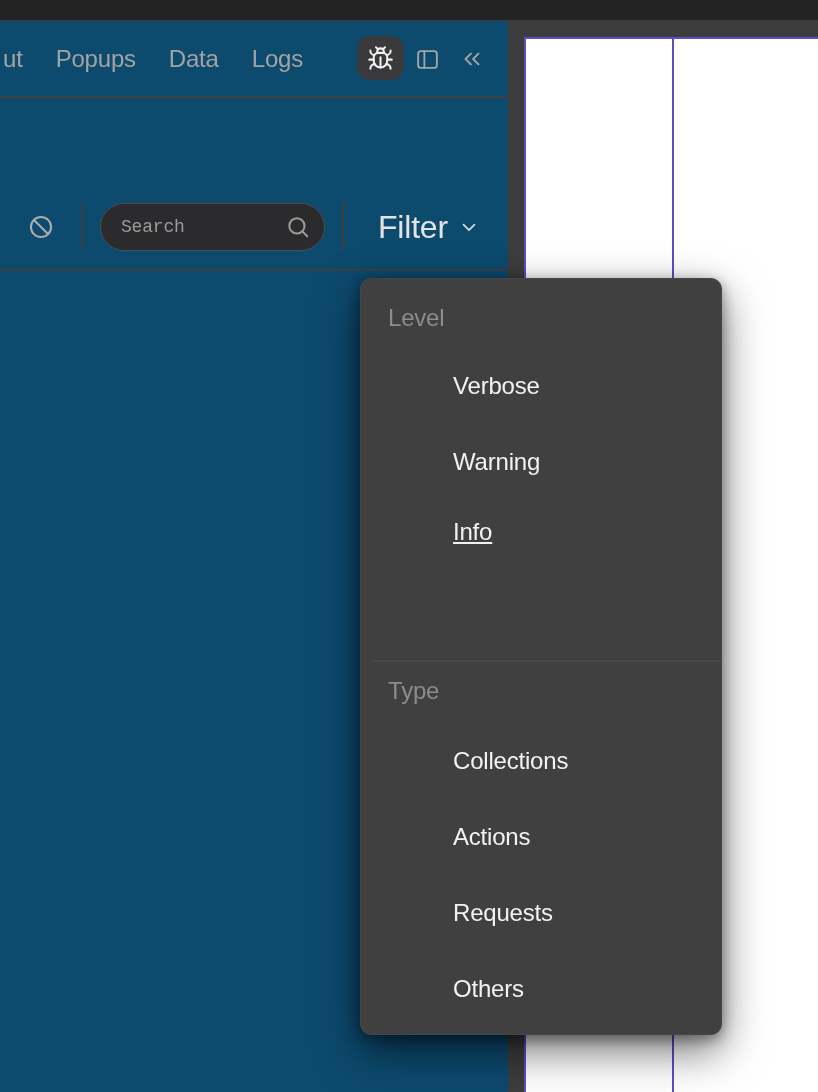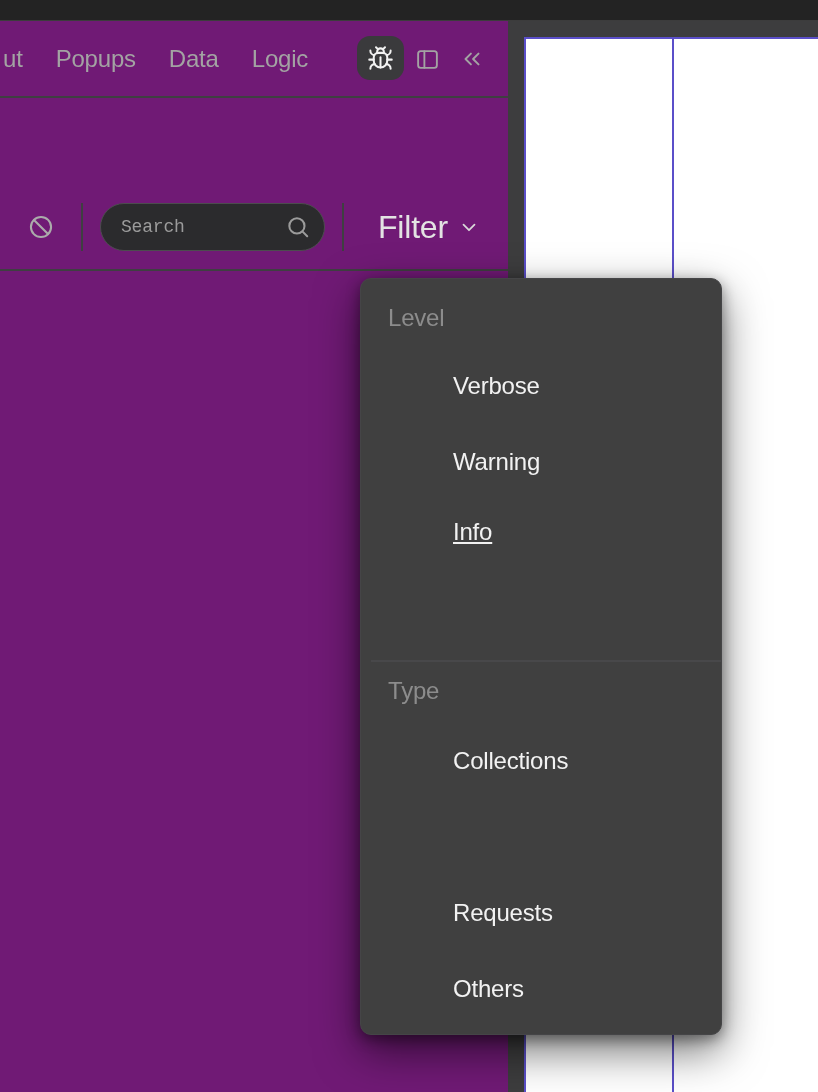--- a/index.html
+++ b/index.html
@@ -9,21 +9,21 @@
 
   
   .top-strip { position:absolute; left:0; top:0; width:818px; height:21px; background:#232323; border-bottom:1px solid #3c3c3c; z-index:3; }
 
   
   .canvas-bg { position:absolute; left:508px; top:21px; width:310px; height:1071px; background:#3d3d3e; z-index:1; }
   .page-canvas { position:absolute; left:524px; top:37px; width:296px; height:1055px; background:#ffffff; border-left:2px solid #5b4fc9; border-top:2px solid #5b4fc9; z-index:2; }
   .guide-line { position:absolute; left:672px; top:37px; width:2px; height:1055px; background:#5b4fc9; z-index:3; }
 
   
-  .panel { position:absolute; left:0; top:21px; width:508px; height:1071px; background:#701a75; z-index:4; }
+  .panel { position:absolute; left:0; top:21px; width:508px; height:1071px; background:#0c4a6e; z-index:4; }
 
   .navbar { position:absolute; left:0; top:0; width:100%; height:77px; border-bottom:2px solid #3f3f41; }
   .nav-items { position:absolute; left:3px; top:0; height:75px; display:flex; align-items:center; gap:33px; }
   .nav-item { color:#a3a3a3; font-size:24px; cursor:default; white-space:nowrap; }
   .icon-btn { position:absolute; display:flex; align-items:center; justify-content:center; }
   .bug-btn { left:357px; top:15px; width:47px; height:44px; border-radius:13px; background:#3a3a3c; }
   .split-btn { left:411px; top:24px; width:32px; height:28px; }
   .collapse-btn { left:456px; top:24px; width:32px; height:28px; }
 
   .tabsrow { position:absolute; left:0; top:77px; width:100%; height:83px; border-bottom:2px solid #3f3f41; }
@@ -60,21 +60,21 @@
   <div class="page-canvas"></div>
   <div class="guide-line"></div>
 
   <div class="panel">
 
     <div class="navbar">
       <div class="nav-items">
         <span class="nav-item">ut</span>
         <span class="nav-item">Popups</span>
         <span class="nav-item">Data</span>
-        <span class="nav-item">Logic</span>
+        <span class="nav-item">Logs</span>
       </div>
 
       <div class="icon-btn bug-btn">
         <span>
           <svg width="27" height="27" viewBox="0 0 24 24" fill="none" stroke="#f2f2f2" stroke-width="1.8" stroke-linecap="round" stroke-linejoin="round">
             <path d="m8 2 1.88 1.88"></path>
               <path d="M14.12 3.88 16 2"></path>
             <path d="M9 7.13v-1a3.003 3.003 0 1 1 6 0v1"></path>
             <path d="M12 20c-3.3 0-6-2.7-6-6v-3a4 4 0 0 1 4-4h4a4 4 0 0 1 4 4v3c0 3.3-2.7 6-6 6"></path>
             <path d="M12 20v-9"></path>
@@ -148,17 +148,18 @@
   <div class="dropdown">
     <div class="menu-header" style="top:17px;">Level</div>
     <div class="menu-item" style="top:69px;">Verbose</div>
     <div class="menu-item" style="top:145px;">Warning</div>
     <div class="menu-item" style="top:215px;text-decoration:underline;">Info</div>
 
     <div class="menu-divider" style="top:381px;"></div>
 
     <div class="menu-header" style="top:390px;">Type</div>
     <div class="menu-item" style="top:444px;">Collections</div>
+    <div class="menu-item" style="top:520px;">Actions</div>
     <div class="menu-item" style="top:596px;">Requests</div>
     <div class="menu-item" style="top:672px;">Others</div>
   </div>
 
 </div>
 
 </body></html>

